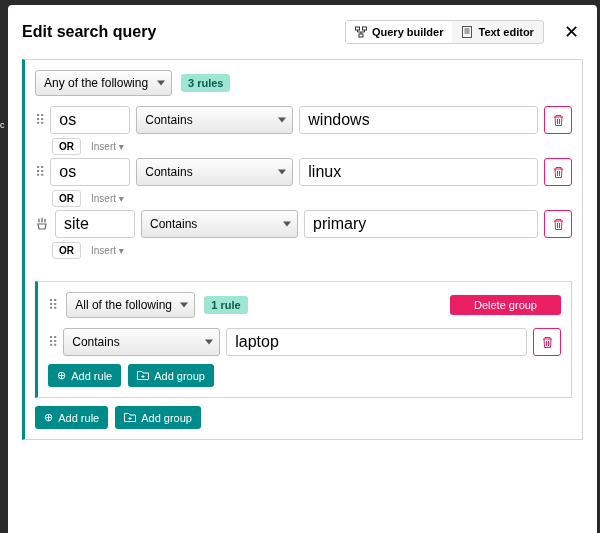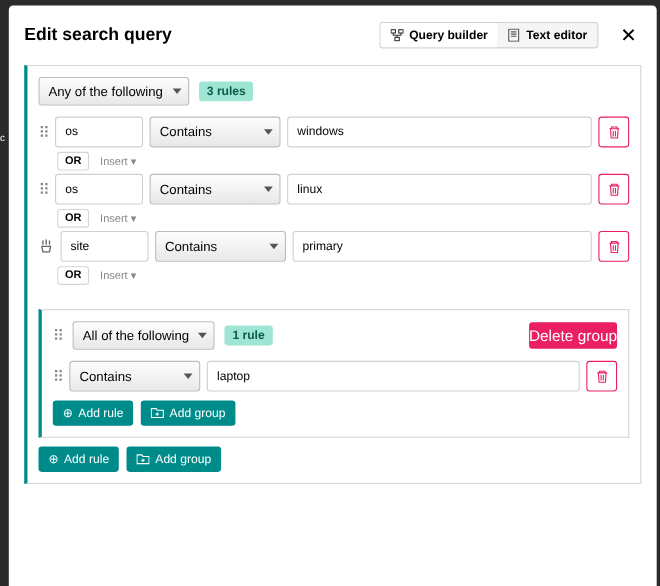--- a/index.html
+++ b/index.html
@@ -15,32 +15,32 @@
 .grp{border:1px solid #d5d5d5;border-left:3px solid #008b8b;padding:10px;position:relative}
 .grp-inner{border-left-color:#008b8b}
 .grp-row{display:flex;align-items:center;gap:9px;margin-bottom:10px}
 .sel{appearance:none;-webkit-appearance:none;background:linear-gradient(#fdfdfd,#e8e8e8);border:1px solid #bcbcbc;border-radius:3px;padding:4px 22px 4px 8px;font-size:12px;height:26px;cursor:pointer;position:relative}
 .sel-wrap{position:relative;display:inline-block}
 .sel-wrap::after{content:"";position:absolute;right:7px;top:50%;transform:translateY(-50%);width:0;height:0;border-left:4px solid transparent;border-right:4px solid transparent;border-top:5px solid #555;pointer-events:none}
 .badge{background:#9ee5d4;color:#0a5d4a;font-size:11px;font-weight:600;padding:3px 7px;border-radius:3px}
 .handle{color:#888;cursor:grab;font-size:11px;letter-spacing:-1px}
 .handle-dots::before{content:"⠿";font-size:14px}
 .rule{display:flex;align-items:center;gap:6px;margin-bottom:4px}
-.fld{border:1px solid #d0d0d0;border-radius:3px;padding:0 8px;height:28px;font-size:11px;background:#fff}
+.fld{border:1px solid #d0d0d0;border-radius:3px;padding:0 8px;height:28px;font-size:16px;background:#fff}
 .fld-field{width:80px}
-.op-wrap{width:119px}
+.op-wrap{width:157px}
 .op-wrap .sel{width:100%;height:28px}
 .val{flex:1}
 .del{width:28px;height:28px;border:1px solid #e91e63;border-radius:3px;background:#fff;color:#e91e63;cursor:pointer;display:flex;align-items:center;justify-content:center}
 .conn{display:flex;align-items:center;gap:10px;margin:3px 0 3px 17px}
 .or{border:1px solid #d5d5d5;border-radius:3px;padding:2px 6px;font-size:10px;font-weight:700;background:#fff}
 .ins{font-size:10px;color:#888;cursor:pointer}
 .btns{display:flex;gap:7px;margin-top:8px}
 .btn{background:#008b8b;color:#fff;border:none;border-radius:3px;padding:5px 9px;font-size:11px;display:flex;align-items:center;gap:5px;cursor:pointer}
-.btn-del{background:#e91e63;font-size:14px;padding:4px 0}
+.btn-del{background:#e91e63;font-size:11px;padding:4px 24px}
 .nested{margin-top:22px}
 .nested .grp{padding:10px}
 .ic{width:12px;height:12px;display:inline-block}
 svg{display:block}
 .left-cut{position:absolute;left:0;top:114px;width:8px;height:22px;background:#2a2a2a;color:#fff;font-size:9px;line-height:22px}
 </style>
 </head>
 <body>
 
 <div class="left-cut">c</div>

